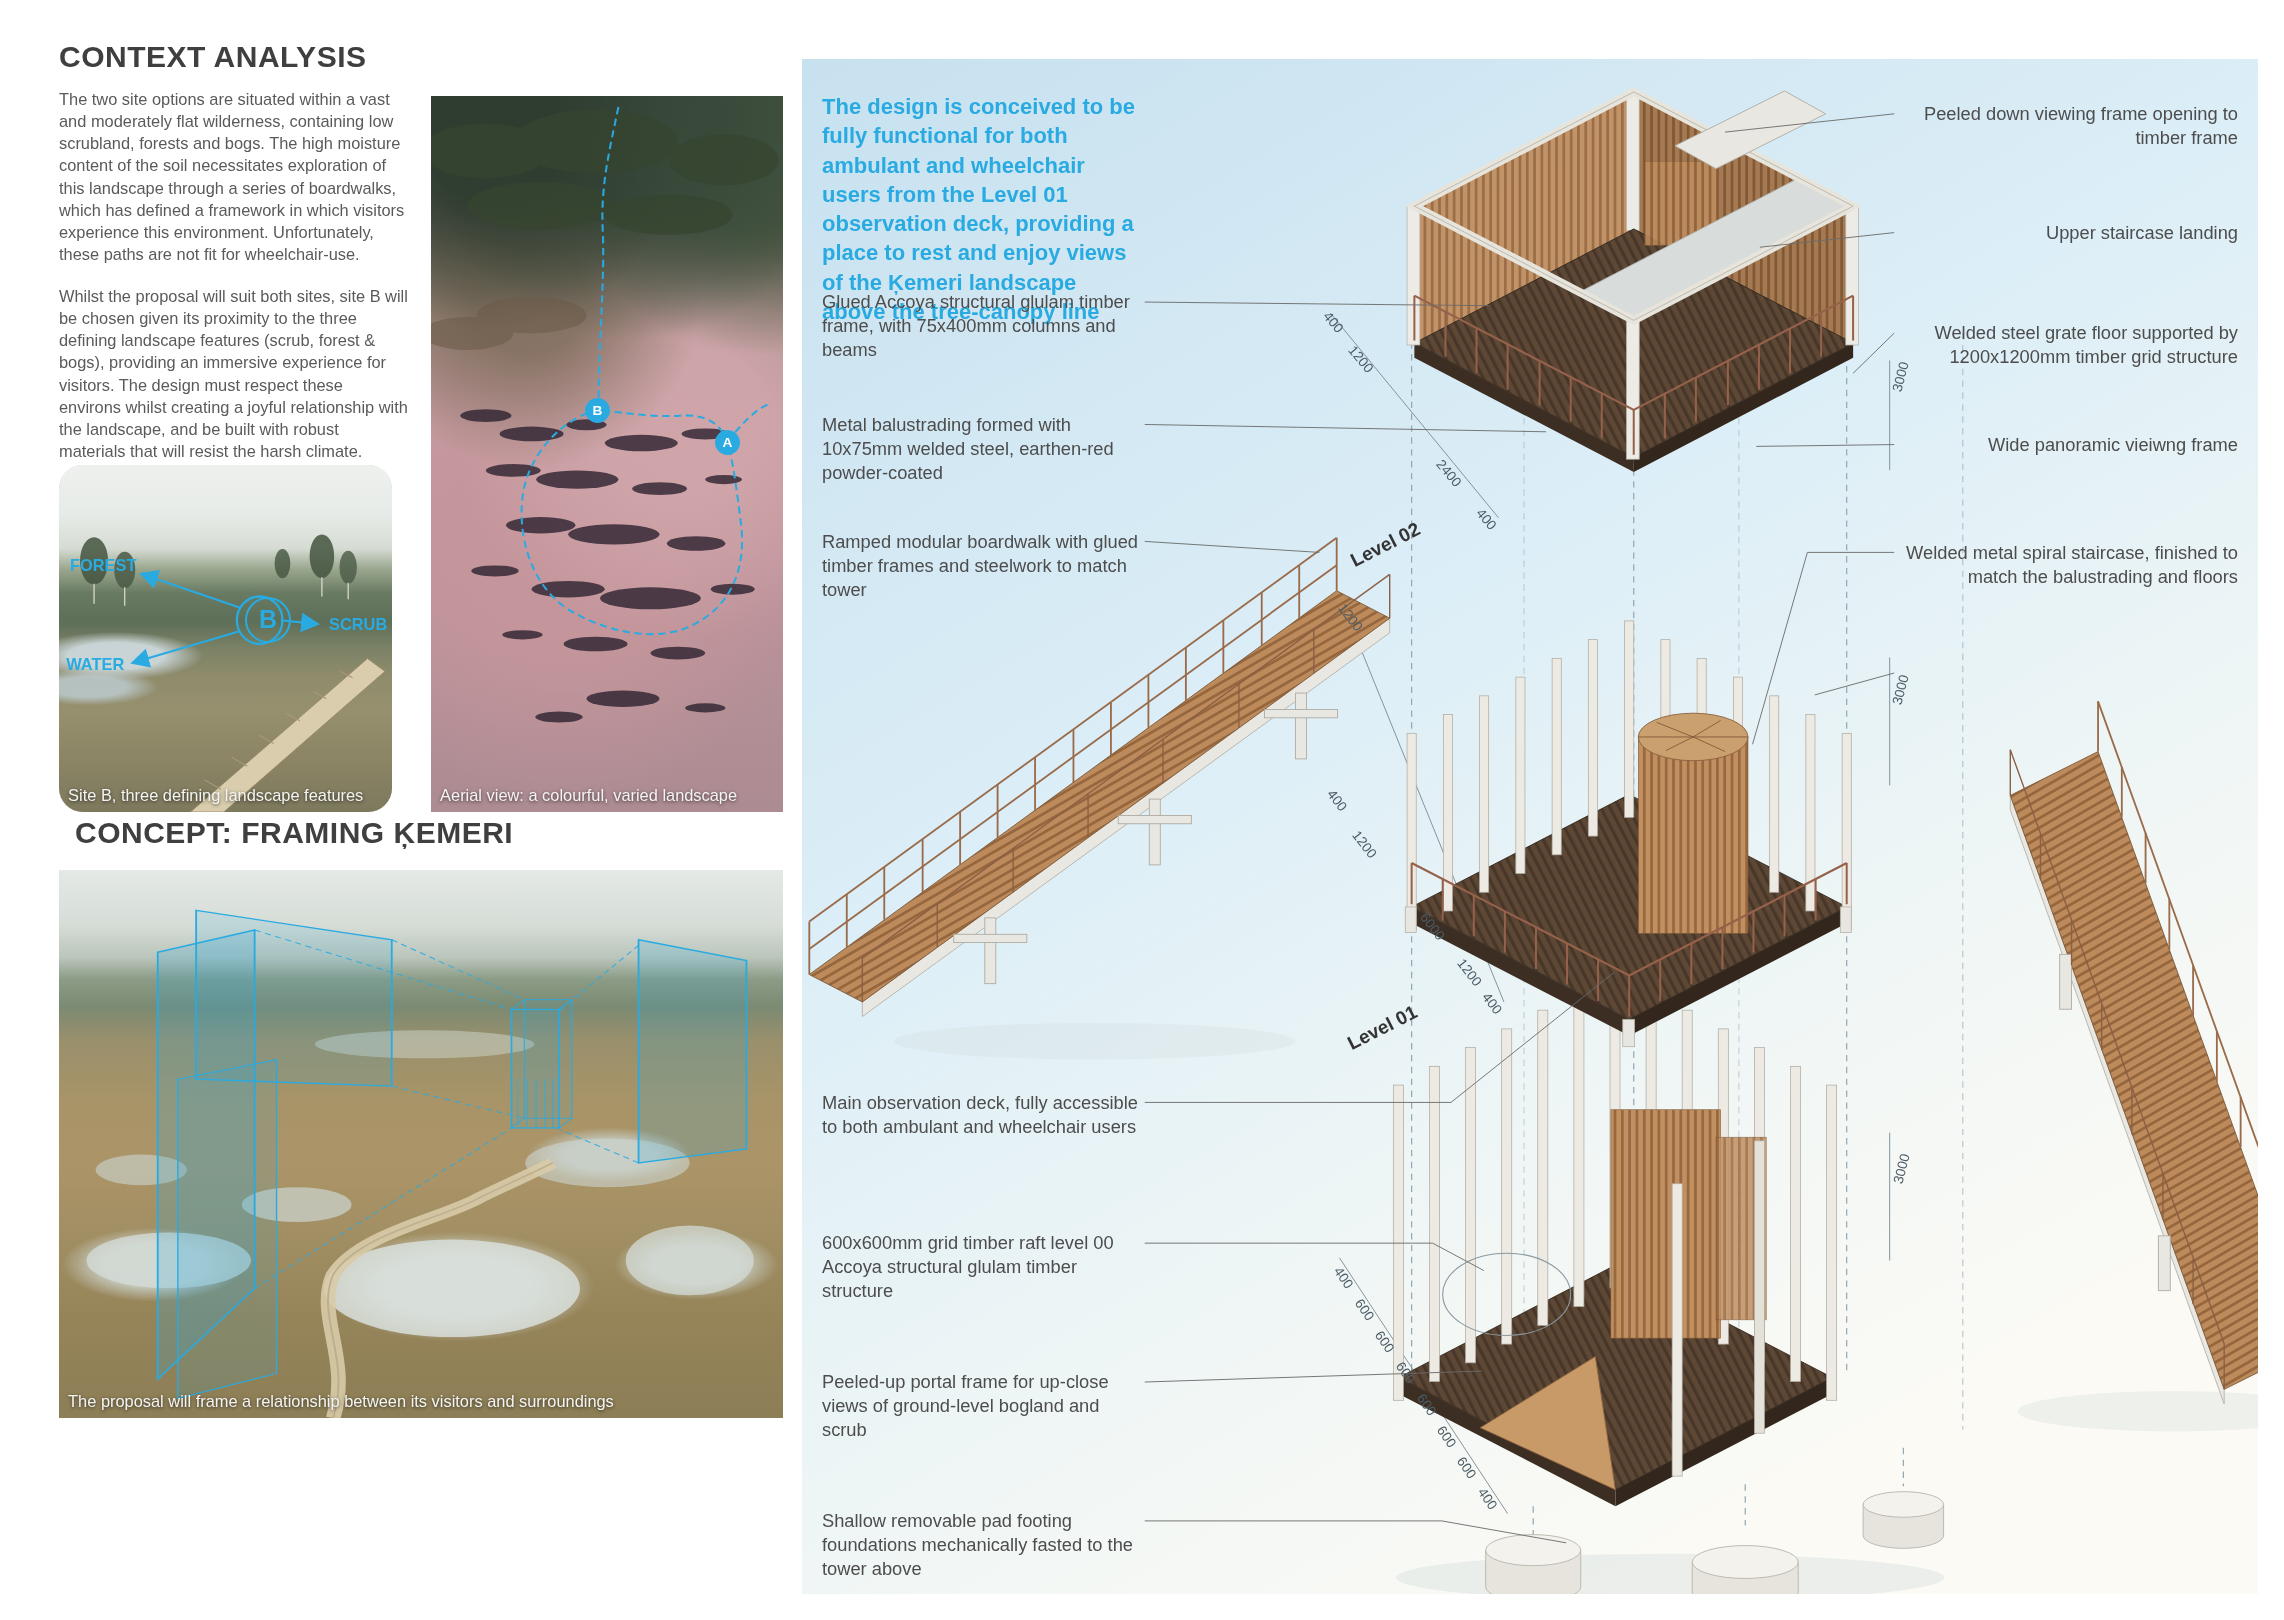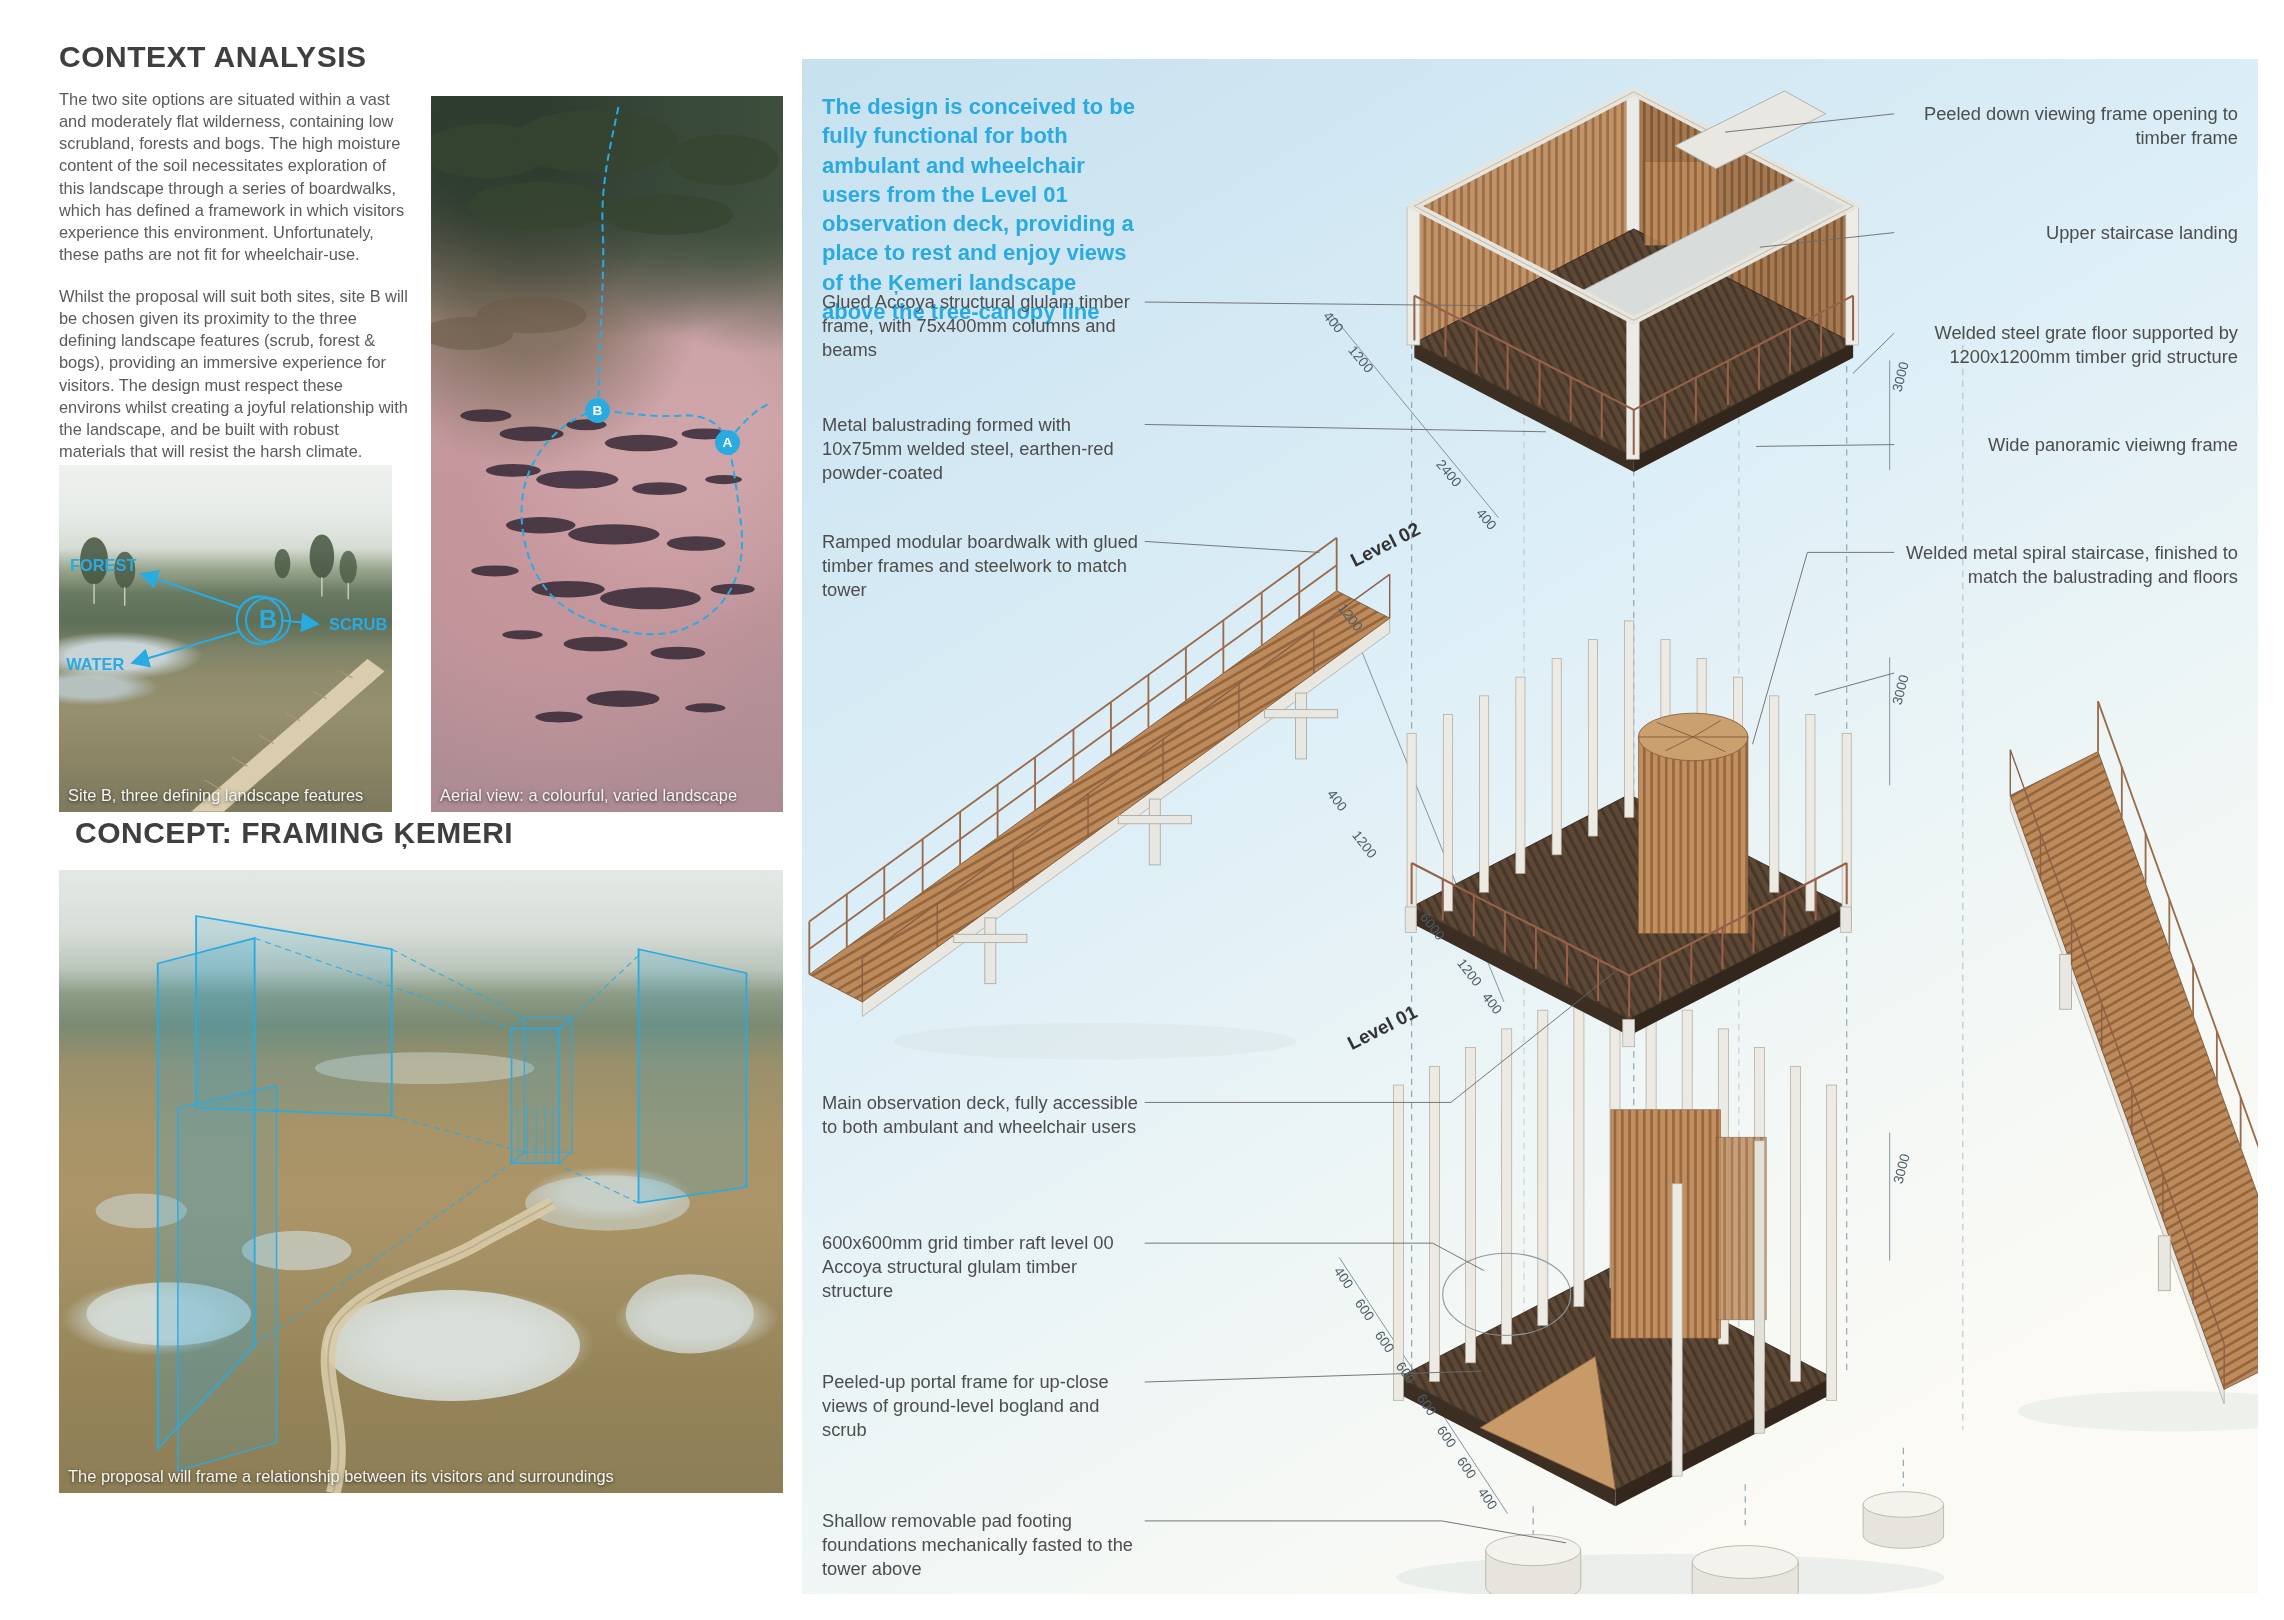--- a/index.html
+++ b/index.html
@@ -13,21 +13,21 @@
   #concept-title { top:816px;margin-left:16px; }
   .body-text { position:absolute; left:59px; width:349px; font-size:16.4px; line-height:1.35; color:#5a5a5a; }
   #para1 { top:88px; }
   #para2 { top:285px; }
 
   figure.photo { position:absolute; overflow:hidden; background:#ccc; }
   figure.photo .art { position:absolute; inset:0; }
   figure.photo svg.overlay { position:absolute; inset:0; width:100%; height:100%; }
   figcaption { position:absolute; left:9.1px; bottom:7.3px; font-size:16.4px; color:#f4f4f2; text-shadow:0 0.9px 3.7px rgba(0,0,0,.65); z-index:5; white-space:nowrap; }
 
-  #site-photo { left:59px; top:465px; width:333px; height:347px; }
+  #site-photo { left:59px; top:465px; width:333px; height:347px;border-radius:24px; }
   #site-photo .art{
     background:
       radial-gradient(ellipse 87px 24px at 17% 55%, rgba(204,216,219,.95) 0 55%, rgba(204,216,219,0) 100%),
       radial-gradient(ellipse 69px 18.3px at 9% 64%, rgba(188,202,206,.85) 0 55%, rgba(188,202,206,0) 100%),
       linear-gradient(180deg,#eef1ee 0%,#e7ebe8 14%,#d6dcd4 24%,#9aa78e 30%,#697a62 37%,#5d6f58 45%,#7c8266 53%,#8f8c6c 61%,#96906e 71%,#8d8666 83%,#7d795d 100%);
   }
   .site-label { position:absolute; color:#29abe2; font-size:16.4px; font-weight:bold; z-index:4; }
   #label-forest { left:11px; top:91px; }
   #label-water  { left:7.3px;  top:190px; }
   #label-scrub  { left:270px; top:150px; }
@@ -43,21 +43,21 @@
       radial-gradient(circle at 28% 28%, rgba(122,106,88,.8) 0 10%, rgba(122,106,88,0) 30%),
       radial-gradient(circle at 70% 45%, rgba(208,166,171,.9) 0 18%, rgba(208,166,171,0) 48%),
       radial-gradient(circle at 38% 62%, rgba(197,150,155,.9) 0 20%, rgba(197,150,155,0) 52%),
       linear-gradient(180deg,#3c4c3e 0%,#55564a 16%,#9b887e 30%,#c49ba0 46%,#bd949b 66%,#b38f96 84%,#ad8b93 100%);
   }
   .badge { position:absolute; width:25px; height:25px; border-radius:50%; background:#29abe2; color:#fff;
            font-size:13.7px; font-weight:bold; display:flex; align-items:center; justify-content:center; z-index:4; }
   #marker-b { left:154px; top:302px; }
   #marker-a { left:284px; top:334px; }
 
-  #concept-photo { left:59px; top:870px; width:724px; height:623px; }
+  #concept-photo { left:59px; top:870px; width:724px; height:548px; }
   #concept-photo .art{
     background:
       radial-gradient(ellipse 137px 55px at 55% 76%, rgba(214,221,217,.95) 0 55%, rgba(214,221,217,0) 100%),
       radial-gradient(ellipse 91px 37px at 13% 72%, rgba(206,214,210,.9) 0 55%, rgba(206,214,210,0) 100%),
       radial-gradient(ellipse 82px 35px at 88% 72%, rgba(206,214,210,.85) 0 55%, rgba(206,214,210,0) 100%),
       radial-gradient(ellipse 82px 27.4px at 76% 52%, rgba(200,209,205,.8) 0 55%, rgba(200,209,205,0) 100%),
       linear-gradient(180deg,#e4e9e5 0%,#d6ddd7 10%,#bac5bb 16%,#8b9b85 20%,#7b8a72 25%,#99906c 31%,#a89468 42%,#ab9468 54%,#a08e62 68%,#968459 82%,#8c7e56 100%);
   }
 
   

